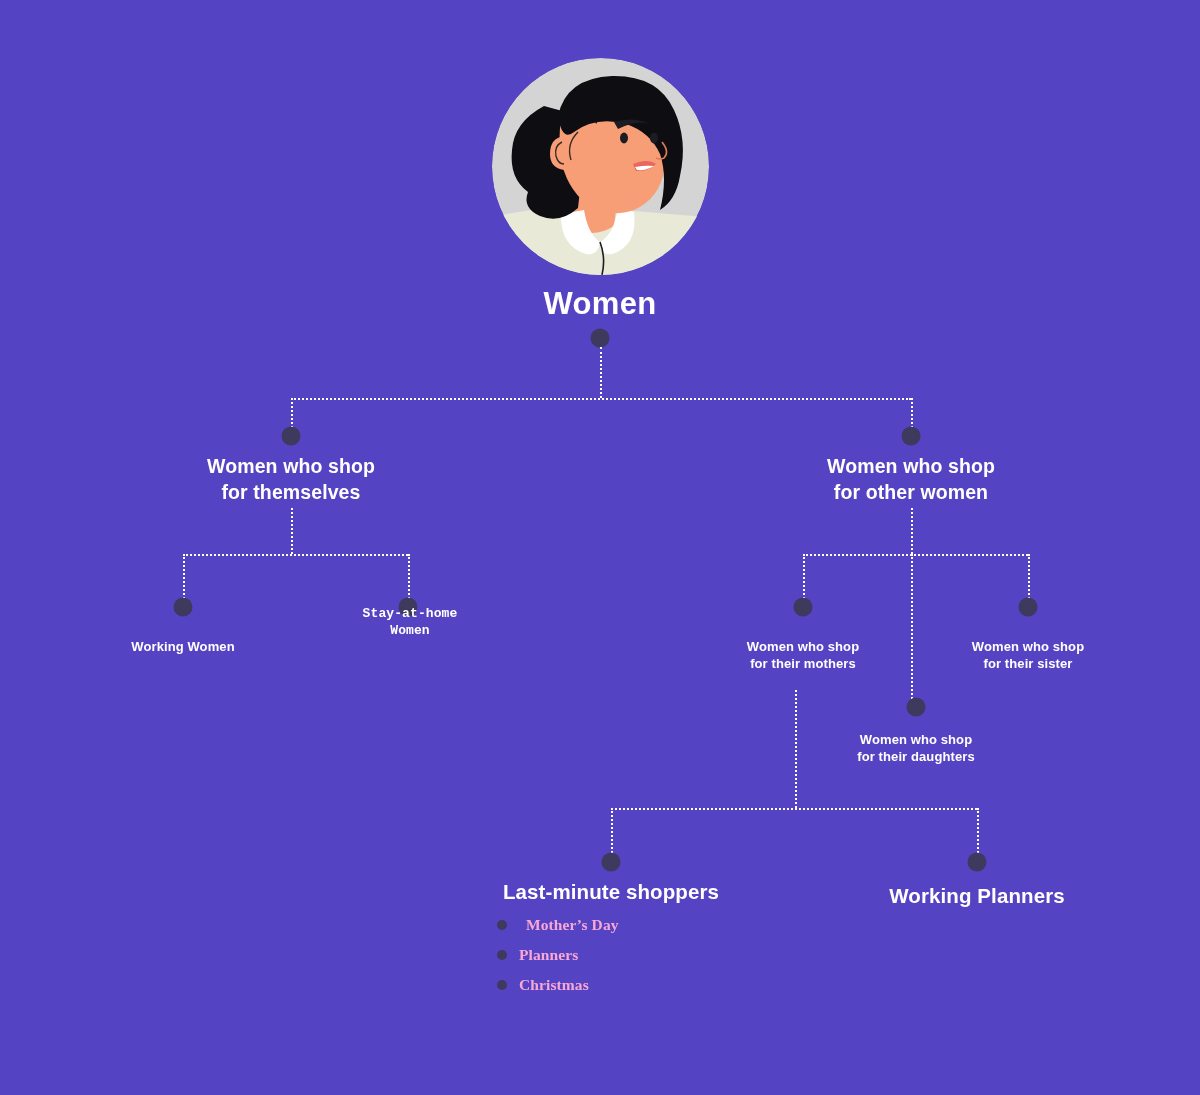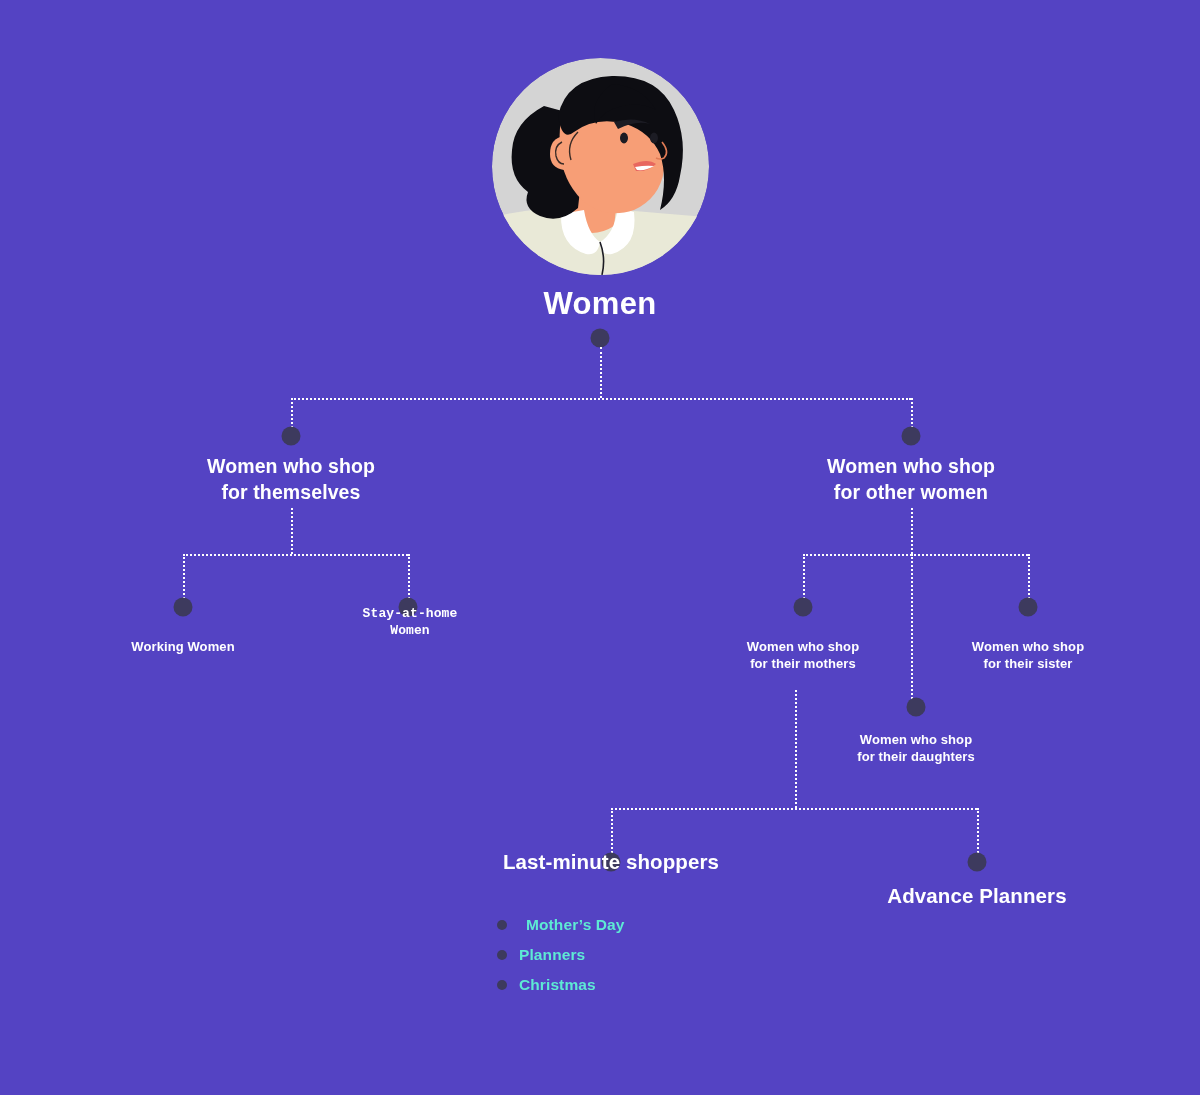--- a/index.html
+++ b/index.html
@@ -88,24 +88,25 @@
   .bullets {
     position: absolute;
     list-style: none;
     margin: 0;
     padding: 0;
   }
   .bullets li {
     display: flex;
     align-items: center;
     height: 30px;
-    color: #5eead4;
+    color: #f9a8d4;
     font-size: 15.5px;
     font-weight: bold;
     letter-spacing: 0.1px;
+    font-family: Liberation Serif, serif;
   }
   .bullets li .bdot {
     width: 10px;
     height: 10px;
     border-radius: 50%;
     background: #3d3a5e;
     flex: 0 0 10px;
     margin-right: 12px;
   }
   .bullets li.indent .btext {
@@ -213,24 +214,24 @@
   <div class="dot" style="left:916px; top:707px;"></div>
   <div class="label lvl3" style="left:916px; top:731px; width:340px;">Women who shop
 for their daughters</div>
 
   <div class="conn v" style="left:795px; top:690px; height:118px;"></div>
   <div class="conn h" style="left:611px; top:808px; width:366px;"></div>
   <div class="conn v" style="left:611px; top:808px; height:45px;"></div>
   <div class="conn v" style="left:977px; top:808px; height:45px;"></div>
 
   <div class="dot" style="left:611px; top:862px;"></div>
-  <div class="label lvl4" style="left:611px; top:848px; width:380px;">Last-minute shoppers</div>
+  <div class="label lvl4" style="left:611px; top:878px; width:380px;">Last-minute shoppers</div>
 
   <div class="dot" style="left:977px; top:862px;"></div>
-  <div class="label lvl4" style="left:977px; top:882px; width:380px;">Advance Planners</div>
+  <div class="label lvl4" style="left:977px; top:882px; width:380px;">Working Planners</div>
 
   <ul class="bullets" style="left:497px; top:910px;">
     <li class="indent">
       <span class="bdot"></span>
       <span class="btext">Mother’s Day</span>
     </li>
     <li>
       <span class="bdot"></span>
       <span class="btext">Planners</span>
     </li>

